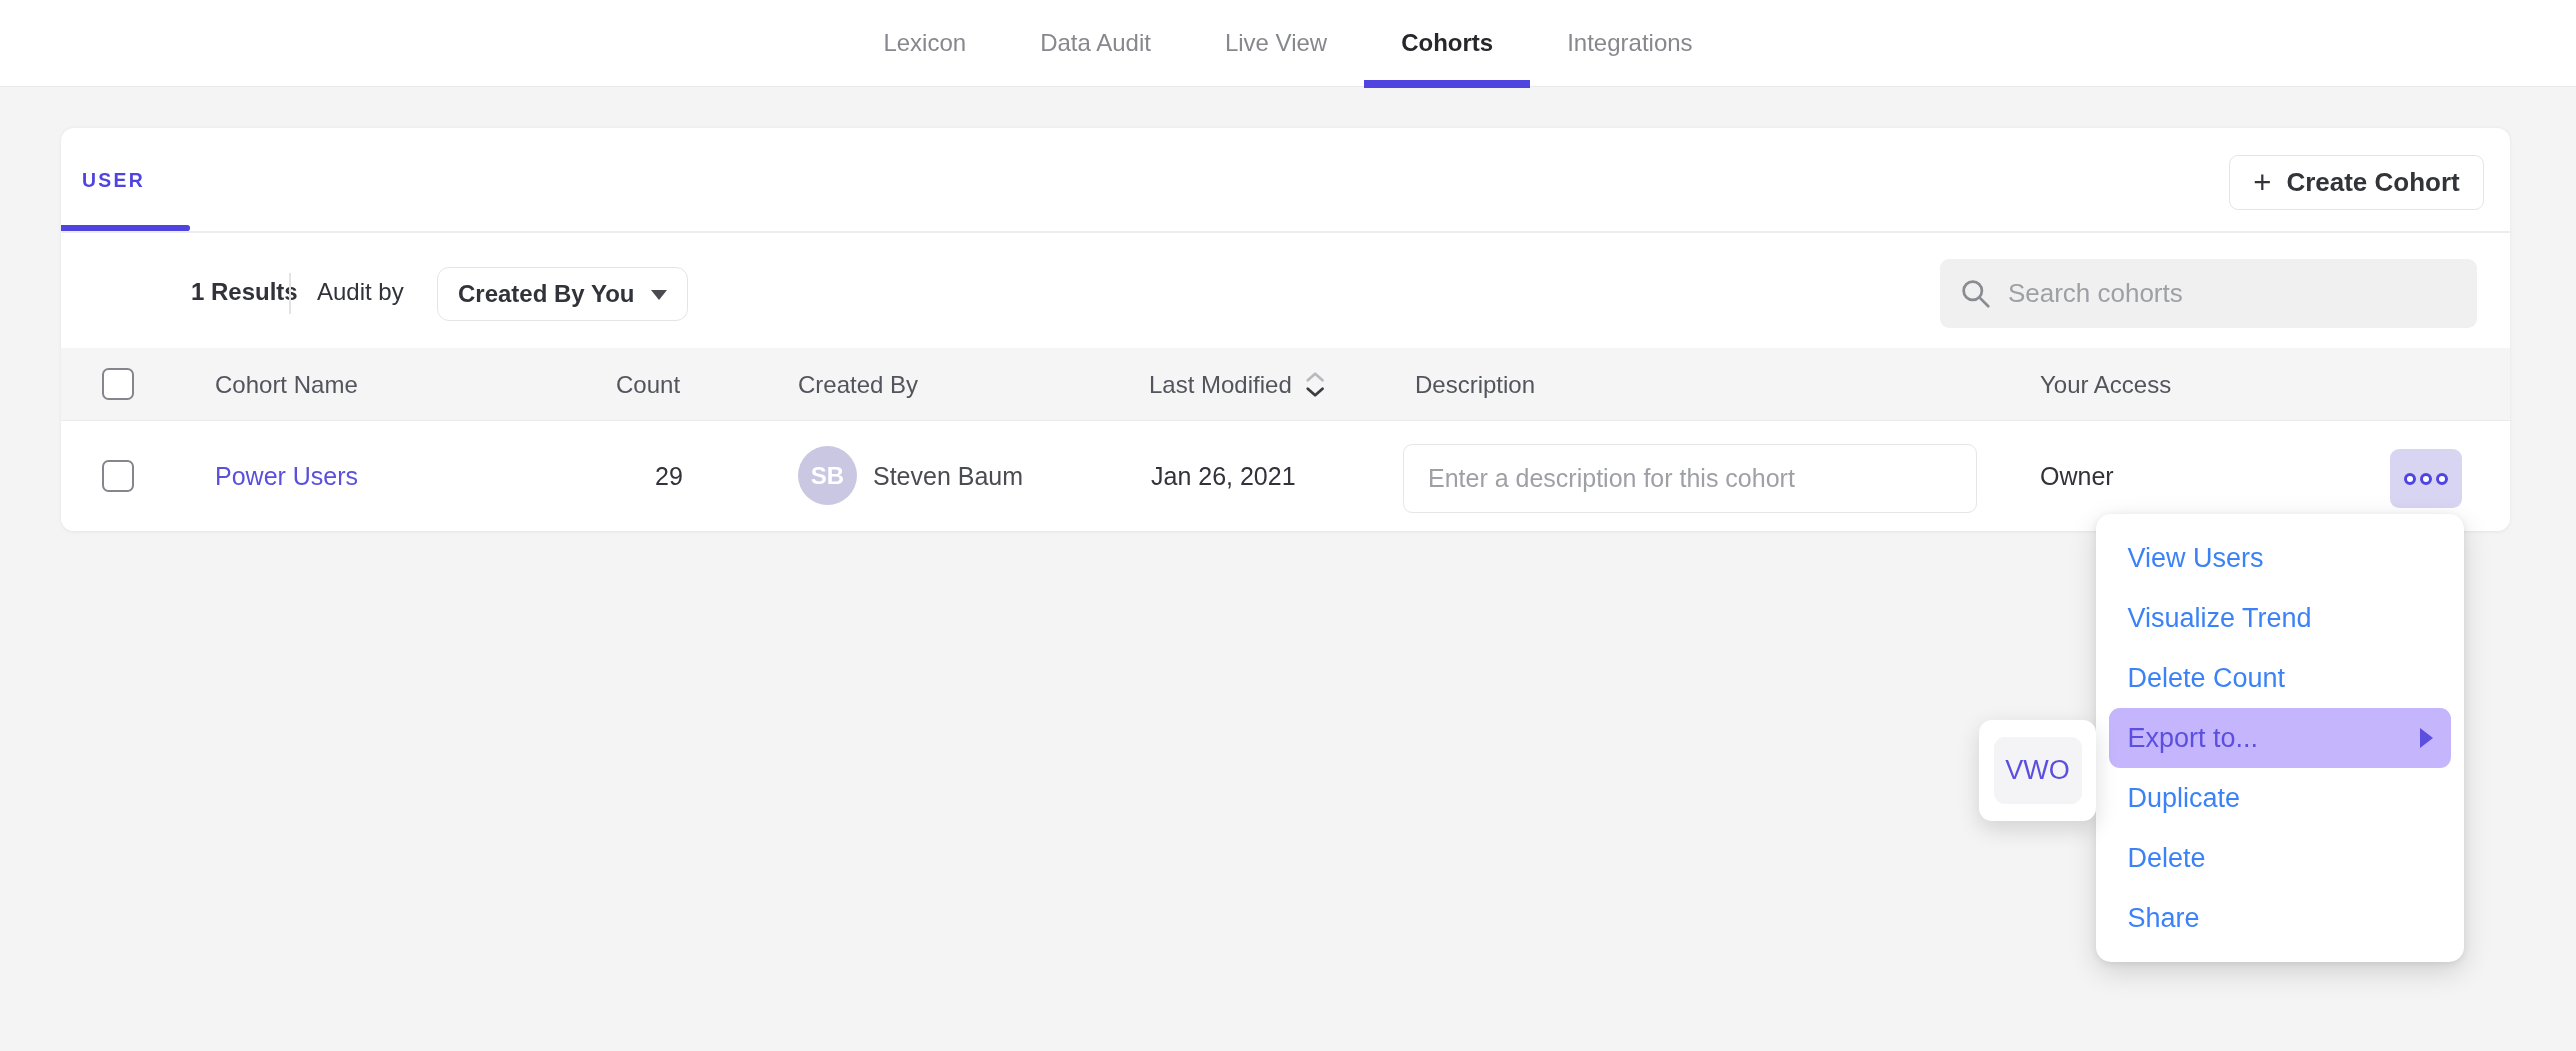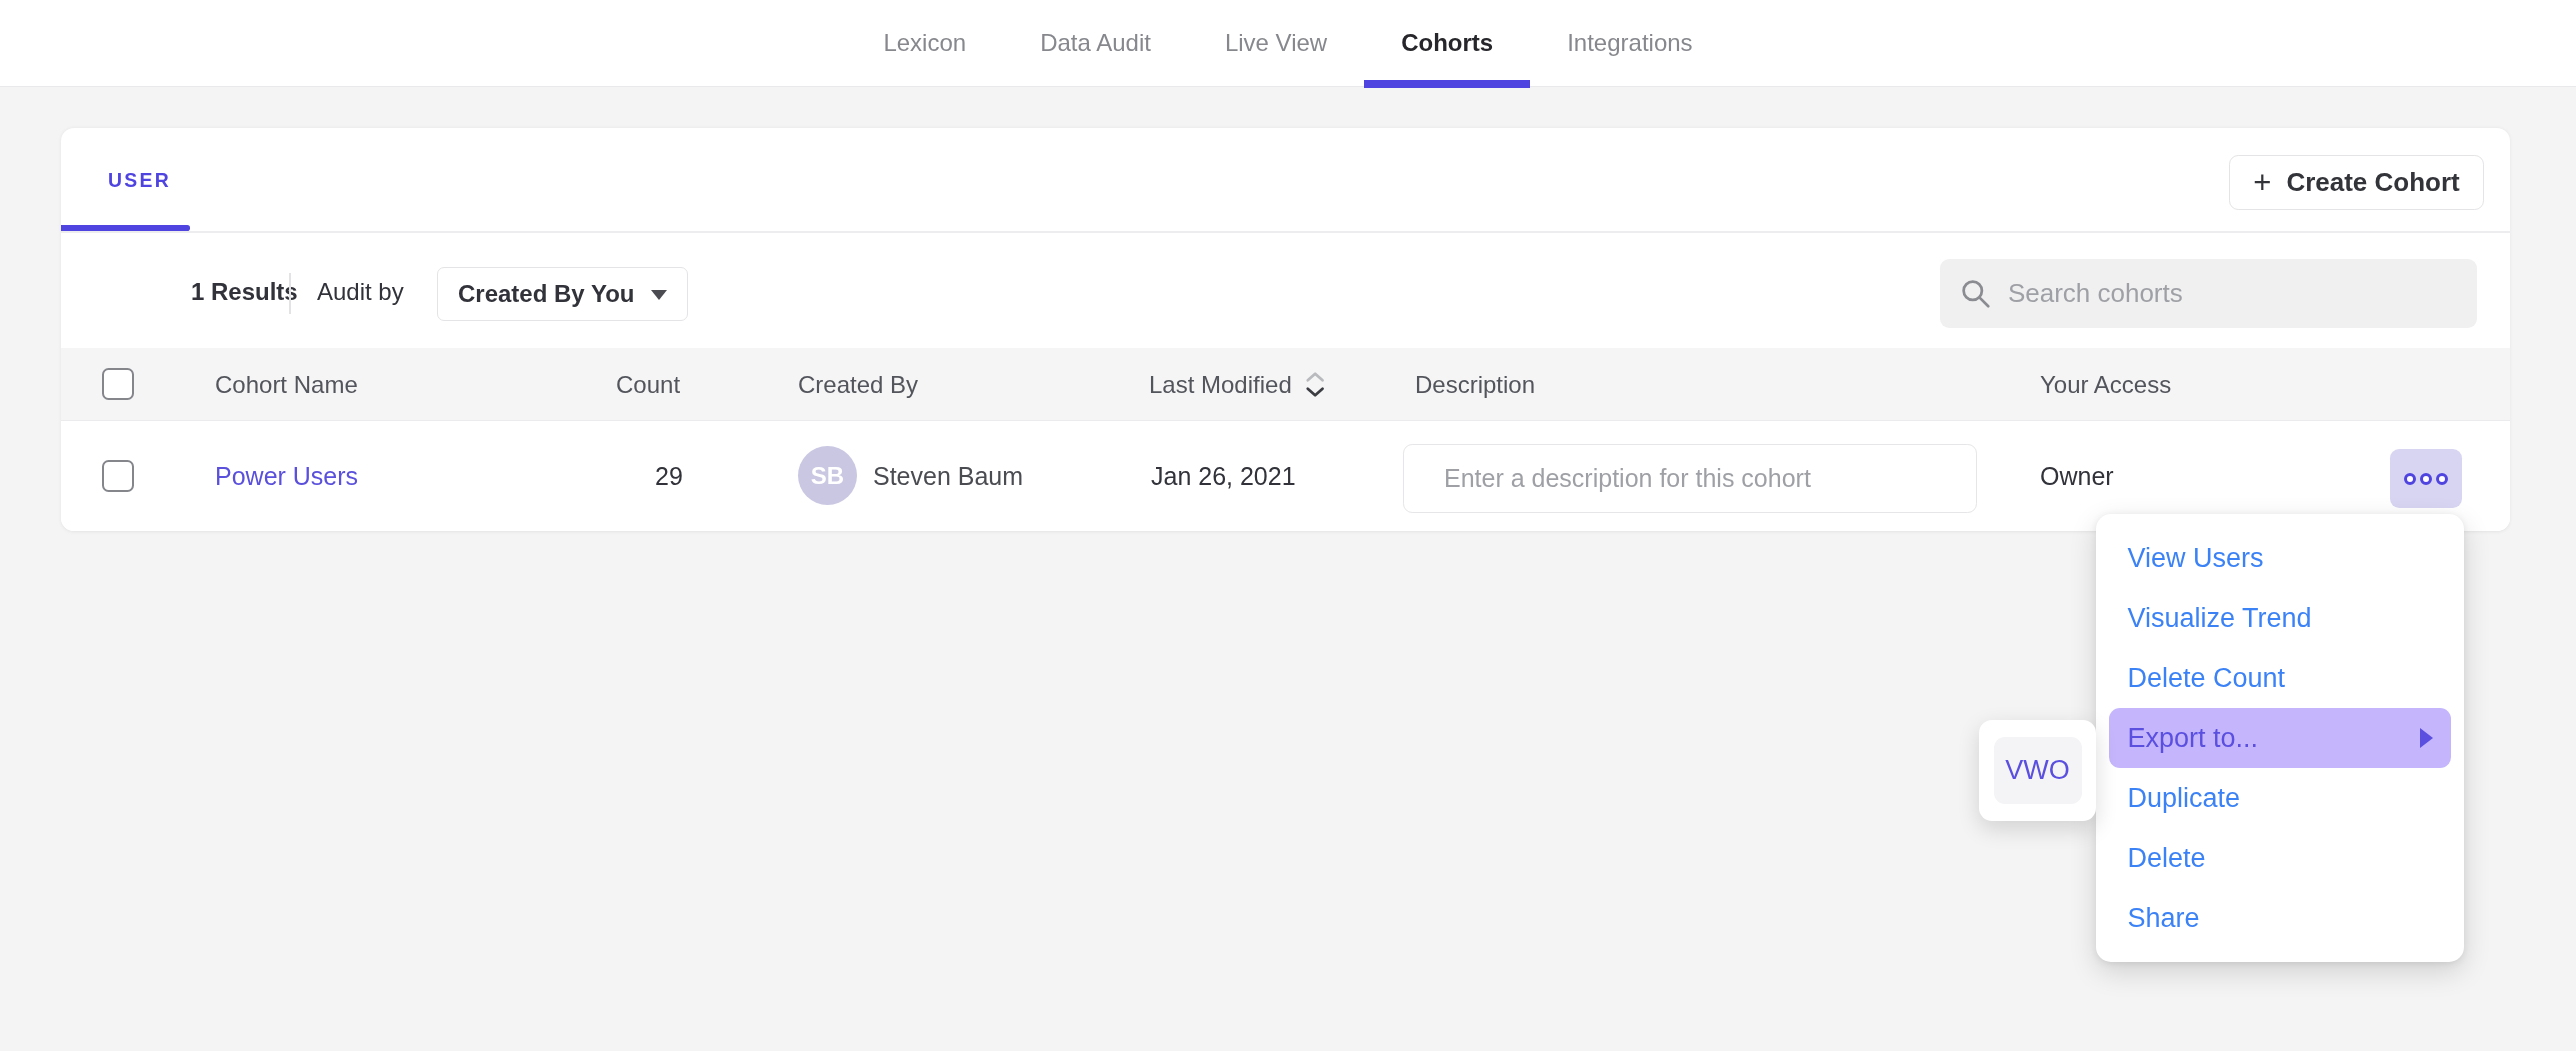--- a/index.html
+++ b/index.html
@@ -31,21 +31,20 @@
   
   .card {
     position:absolute; left:61px; top:128px; width:2449px; height:403px;
     background:#ffffff; border-radius:13px;
     box-shadow:0 0.9px 3.7px rgba(0,0,0,0.07);
   }
   .user-tab {
     position:absolute; left:21px; top:41px;
     font-size:19.4px; font-weight:bold; letter-spacing:2.3px; color:#4f44e0;
     cursor:pointer;
-    margin-left:26px;
   }
   .tab-underline {
     position:absolute; left:0; top:97px; width:129px; height:5.5px;
     background:#4f44e0; border-radius:0 2.8px 2.8px 0;
   }
   .tabs-divider {
     position:absolute; left:0; top:103px; width:100%; height:1.8px; background:#ededef;
   }
   .create-btn {
     position:absolute; left:2168px; top:27px; width:255px; height:55px;
@@ -54,21 +53,21 @@
     font-size:26px; font-weight:600; color:#33343a; cursor:pointer;
   }
   .plus-glyph { font-size:31px; font-weight:400; line-height:1; color:#33343a; }
 
   
   .results-label { position:absolute; left:102px; top:150px; font-size:24px; font-weight:bold;margin-left:28px; }
   .v-divider { position:absolute; left:228px; top:145px; width:1.8px; height:41px; background:#e3e3e5; }
   .filterby-label { position:absolute; left:256px; top:150px; font-size:24px; color:#32333a; }
   .dropdown-btn {
     position:absolute; top:139px; height:54px;
-    background:#fff; border:1.8px solid #e4e4e6; border-radius:7px;
+    background:#fff; border:1.8px solid #e4e4e6; border-radius:12px;
     display:flex; align-items:center; justify-content:center; gap:16.6px;
     font-size:24px; font-weight:600; color:#32333a; cursor:pointer;
   }
   .dd-created { left:376px; width:251px; }
   .dd-integrations { left:644px; width:323px; }
   .caret-down {
     width:0; height:0; border-left:8.3px solid transparent; border-right:8.3px solid transparent;
     border-top:10.2px solid #4b4c52; margin-top:2.8px;
   }
   .search-wrap {
@@ -104,21 +103,21 @@
   .td { position:absolute; display:flex; align-items:center; height:110px; top:0; font-size:25px; }
   .cohort-link { color:#5a50dc; cursor:pointer; }
   .avatar {
     position:absolute; left:737px; top:25px; width:59px; height:59px; border-radius:50%;
     background:#c9c7e2; color:#ffffff; font-size:24px; font-weight:bold;
     display:flex; align-items:center; justify-content:center;
   }
   .desc-input {
     position:absolute; left:1342px; top:23px; width:574px; height:69px;
     border:1.8px solid #e6e6e8; border-radius:9.2px; background:#fff;
-    font-size:25px; color:#32333a; padding:0 40px; outline:none;
+    font-size:25px; color:#32333a; padding:0 24px; outline:none;
     font-family:"Liberation Sans",sans-serif;
   }
   .desc-input::placeholder { color:#9ea0a5; }
   .more-btn {
     position:absolute; left:2329px; top:28px; width:72px; height:59px;
     background:#d7d5f2; border-radius:9.2px; border:none; cursor:pointer;
     display:flex; align-items:center; justify-content:center; gap:3.7px;
   }
   .donut {
     width:12px; height:12px; border:3.7px solid #4f44e0; border-radius:50%; background:#fff;

